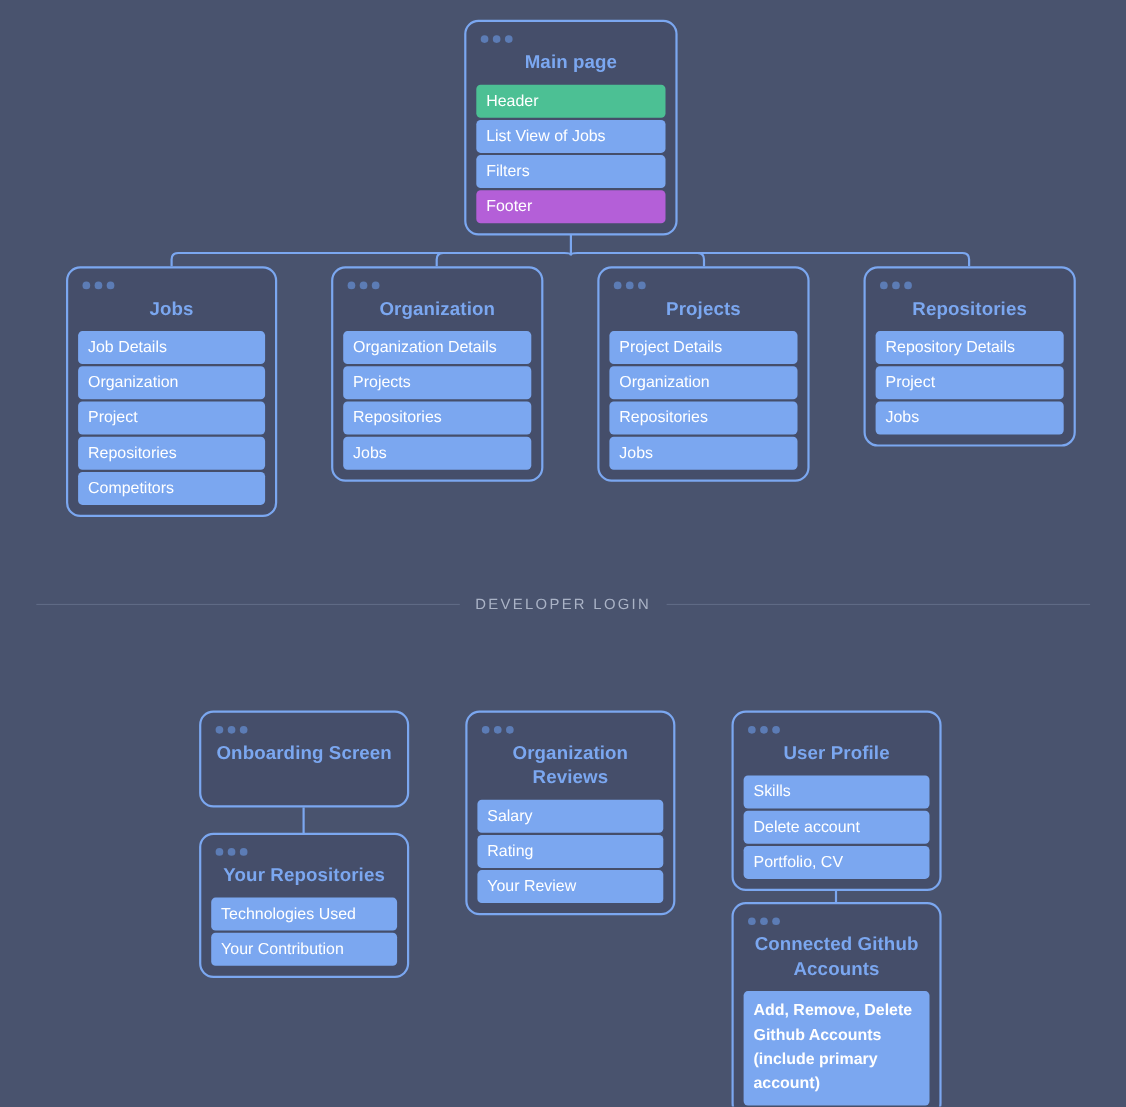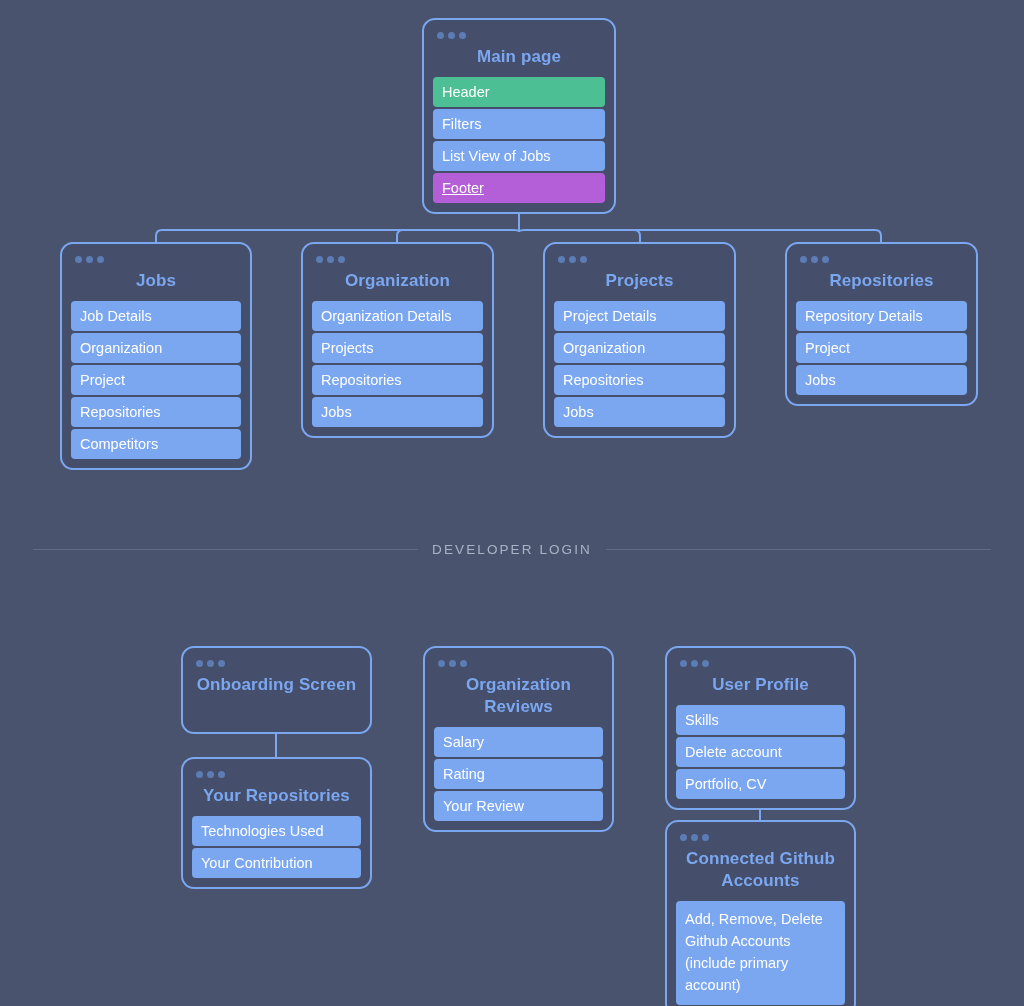--- a/index.html
+++ b/index.html
@@ -73,22 +73,22 @@
   .row {
     background: #7ba7f0;
     color: #ffffff;
     font-size: 14.5px;
     line-height: 18px;
     border-radius: 4px;
     padding: 6px 9px;
     white-space: nowrap;
   }
   .row.green  { background: #4cc094; }
-  .row.purple { background: #b45fd8; text-decoration: underline; }
-  .row.multi  { white-space: normal; padding: 7px 9px 9px 9px; line-height: 22px; }
+  .row.purple { background: #b45fd8; }
+  .row.multi  { white-space: normal; padding: 7px 9px 9px 9px; line-height: 22px; font-weight: bold; }
 
   .card.title-only .card-title { margin-bottom: 4px; }
 
   
   #divider {
     position: absolute;
     left: 33px;
     top: 539px;
     width: 958px;
     height: 20px;
@@ -132,22 +132,22 @@
 
   <div class="card" style="left:422px; top:18px; width:194px;">
     <div class="dots">
         <i></i>
         <i></i>
         <i></i>
       </div>
     <div class="card-title">Main page</div>
     <div class="rows">
       <div class="row green">Header</div>
+      <div class="row">List View of Jobs</div>
       <div class="row">Filters</div>
-      <div class="row">List View of Jobs</div>
       <div class="row purple">Footer</div>
     </div>
   </div>
 
   <div class="card" style="left:60px; top:242px; width:192px;">
     <div class="dots">
         <i></i>
         <i></i>
         <i></i>
       </div>

